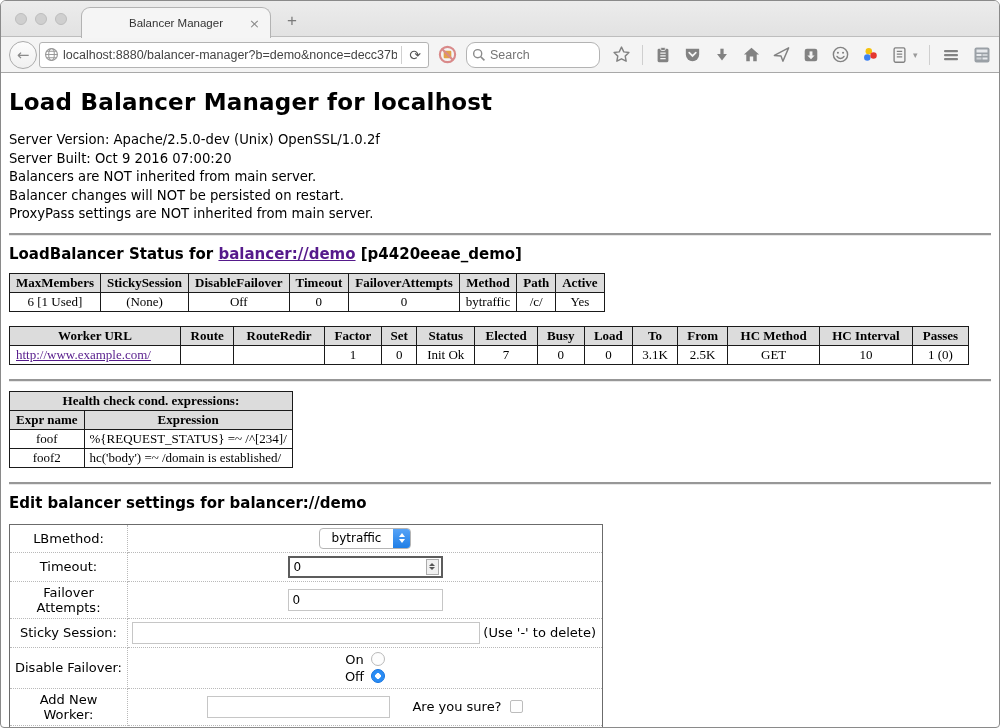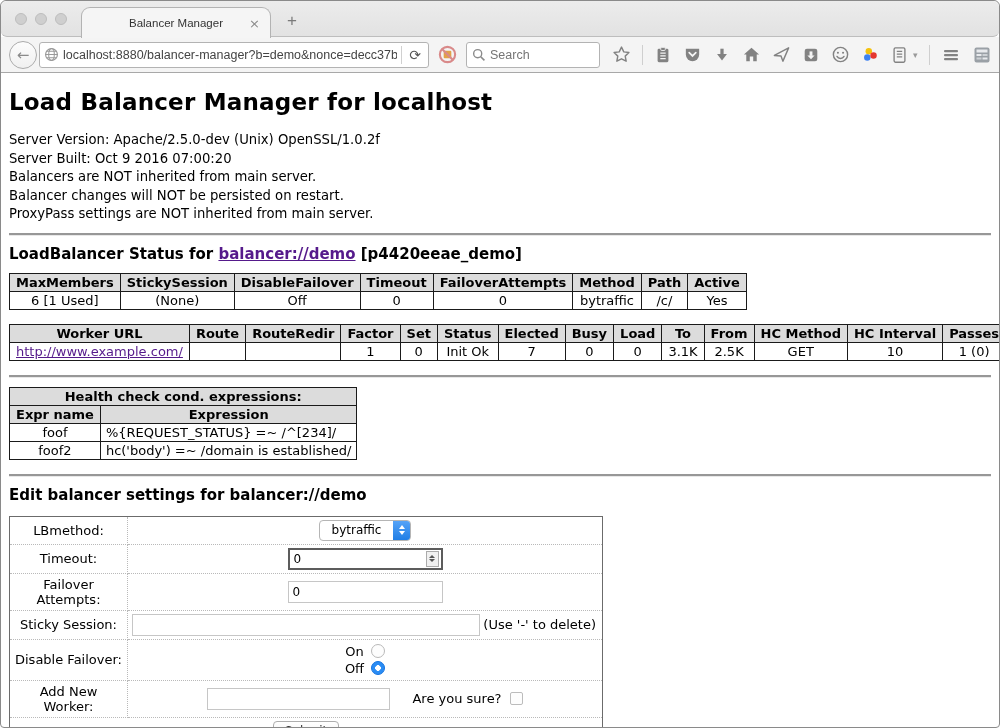--- a/index.html
+++ b/index.html
@@ -1,52 +1,52 @@
 <!DOCTYPE html>
 <html><head>
 <meta charset="utf-8">
 <style>
   * { margin:0; padding:0; box-sizing:border-box; }
   html,body { width:1000px; height:728px; background:#fff; font-family:"DejaVu Sans", sans-serif; }
   .window { width:1000px; height:728px; border:1px solid #8a8a8a; border-radius:6px 6px 4px 4px; overflow:hidden; background:#fff; }
 
   
-  .tabbar { height:36px; background:linear-gradient(#ececec,#e2e2e2); position:relative; border-bottom:1px solid #bdbdbd;border-radius:6px; }
+  .tabbar { height:36px; background:linear-gradient(#ececec,#e2e2e2); position:relative; border-bottom:1px solid #bdbdbd; }
   .traffic { position:absolute; left:14px; top:12px; display:flex; gap:8px; }
   .traffic span { width:12px; height:12px; border-radius:50%; background:#cfcfcf; border:1px solid #bdbdbd; }
   .tab { position:absolute; left:80px; top:6px; width:190px; height:31px; background:#f5f5f5; border:1px solid #b3b3b3; border-bottom:none; border-radius:9px 9px 0 0; display:flex; align-items:center; justify-content:center; z-index:2; }
   .tab-title { font-family:"Liberation Sans", sans-serif; font-size:11.5px; color:#333; }
   .tab-close { position:absolute; right:10px; color:#8b8b8b; font-size:13px; cursor:default; }
   .newtab { position:absolute; left:286px; top:10px; font-size:17px; color:#7a7a7a; font-family:"Liberation Sans", sans-serif; }
 
   
   .toolbar { height:36px; background:#f4f4f4; border-bottom:1px solid #a8a8a8; display:flex; align-items:center; padding:0 8px; gap:6px; }
   .back-btn { width:28px; height:28px; border-radius:50%; border:1px solid #ababab; background:linear-gradient(#fdfdfd,#f0f0f0); display:flex; align-items:center; justify-content:center; color:#8a8a8a; font-size:15px; flex:none; margin-right:-4px; z-index:1; }
   .urlbar { width:390px; height:26px; background:#fff; border:1px solid #b3b3b3; border-radius:3px; display:flex; align-items:center; padding:0 4px; gap:4px; flex:none; }
   .url-input { flex:1; border:none; outline:none; font-family:"Liberation Sans", sans-serif; font-size:12.5px; color:#444; background:transparent; overflow:hidden; white-space:nowrap; }
   .vdiv { width:1px; height:18px; background:#d0d0d0; }
   .reload { color:#555; font-size:14px; padding:0 3px; }
   .ext-icon { flex:none; margin:0 2px; }
-  .searchbar { width:134px; height:26px; background:#fff; border:1px solid #b3b3b3; border-radius:3px; display:flex; align-items:center; padding:0 5px; gap:4px; flex:none; }
+  .searchbar { width:134px; height:26px; background:#fff; border:1px solid #b3b3b3; border-radius:9px; display:flex; align-items:center; padding:0 5px; gap:4px; flex:none; }
   .searchbar input { width:90px; border:none; outline:none; font-family:"Liberation Sans", sans-serif; font-size:12.5px; color:#333; background:transparent; }
   .tb-icons { display:flex; align-items:center; gap:11px; margin-left:6px; }
   .tb-icons .sep { width:1px; height:20px; background:#cfcfcf; }
   .icn { display:flex; align-items:center; }
   .caret { color:#9a9a9a; font-size:9px; margin-left:-6px; }
 
   
   .content { padding:10px 8px 0 8px; font-size:13px; color:#000; height:655px; overflow:hidden; }
   h1 { font-size:23px; font-weight:bold; margin:6px 0 16px 0; letter-spacing:0.2px; }
   .info div { font-size:13.2px; line-height:18.5px; }
   hr { border:none; border-top:2px solid #979797; border-bottom:1px solid #e8e8e8; margin:9px 0; }
   h3 { font-size:15px; font-weight:bold; margin:9px 0 10px 0; }
   h3 a { color:#551a8b; }
 
   table.tbl { border-collapse:collapse; margin-bottom:14px; }
-  table.tbl th, table.tbl td { border:1px solid #1a1a1a; padding:1px 6px; font-size:13px; text-align:center; white-space:nowrap; }
+  table.tbl th, table.tbl td { border:1px solid #1a1a1a; padding:1px 6px; font-size:13px; text-align:center; white-space:nowrap;font-family:Liberation Serif, serif; }
   table.tbl th { background:#dcdcdc; font-weight:bold; }
   table.tbl td.left { text-align:left; }
   table.worker { width:960px; }
   a.plink { color:#551a8b; text-decoration:underline; }
 
   table.health { margin-top:2px; }
   table.health td { padding:1px 5px; }
 
   
   table.form { width:594px; border:1px solid #6b6b6b; border-collapse:collapse; margin-top:12px; }

